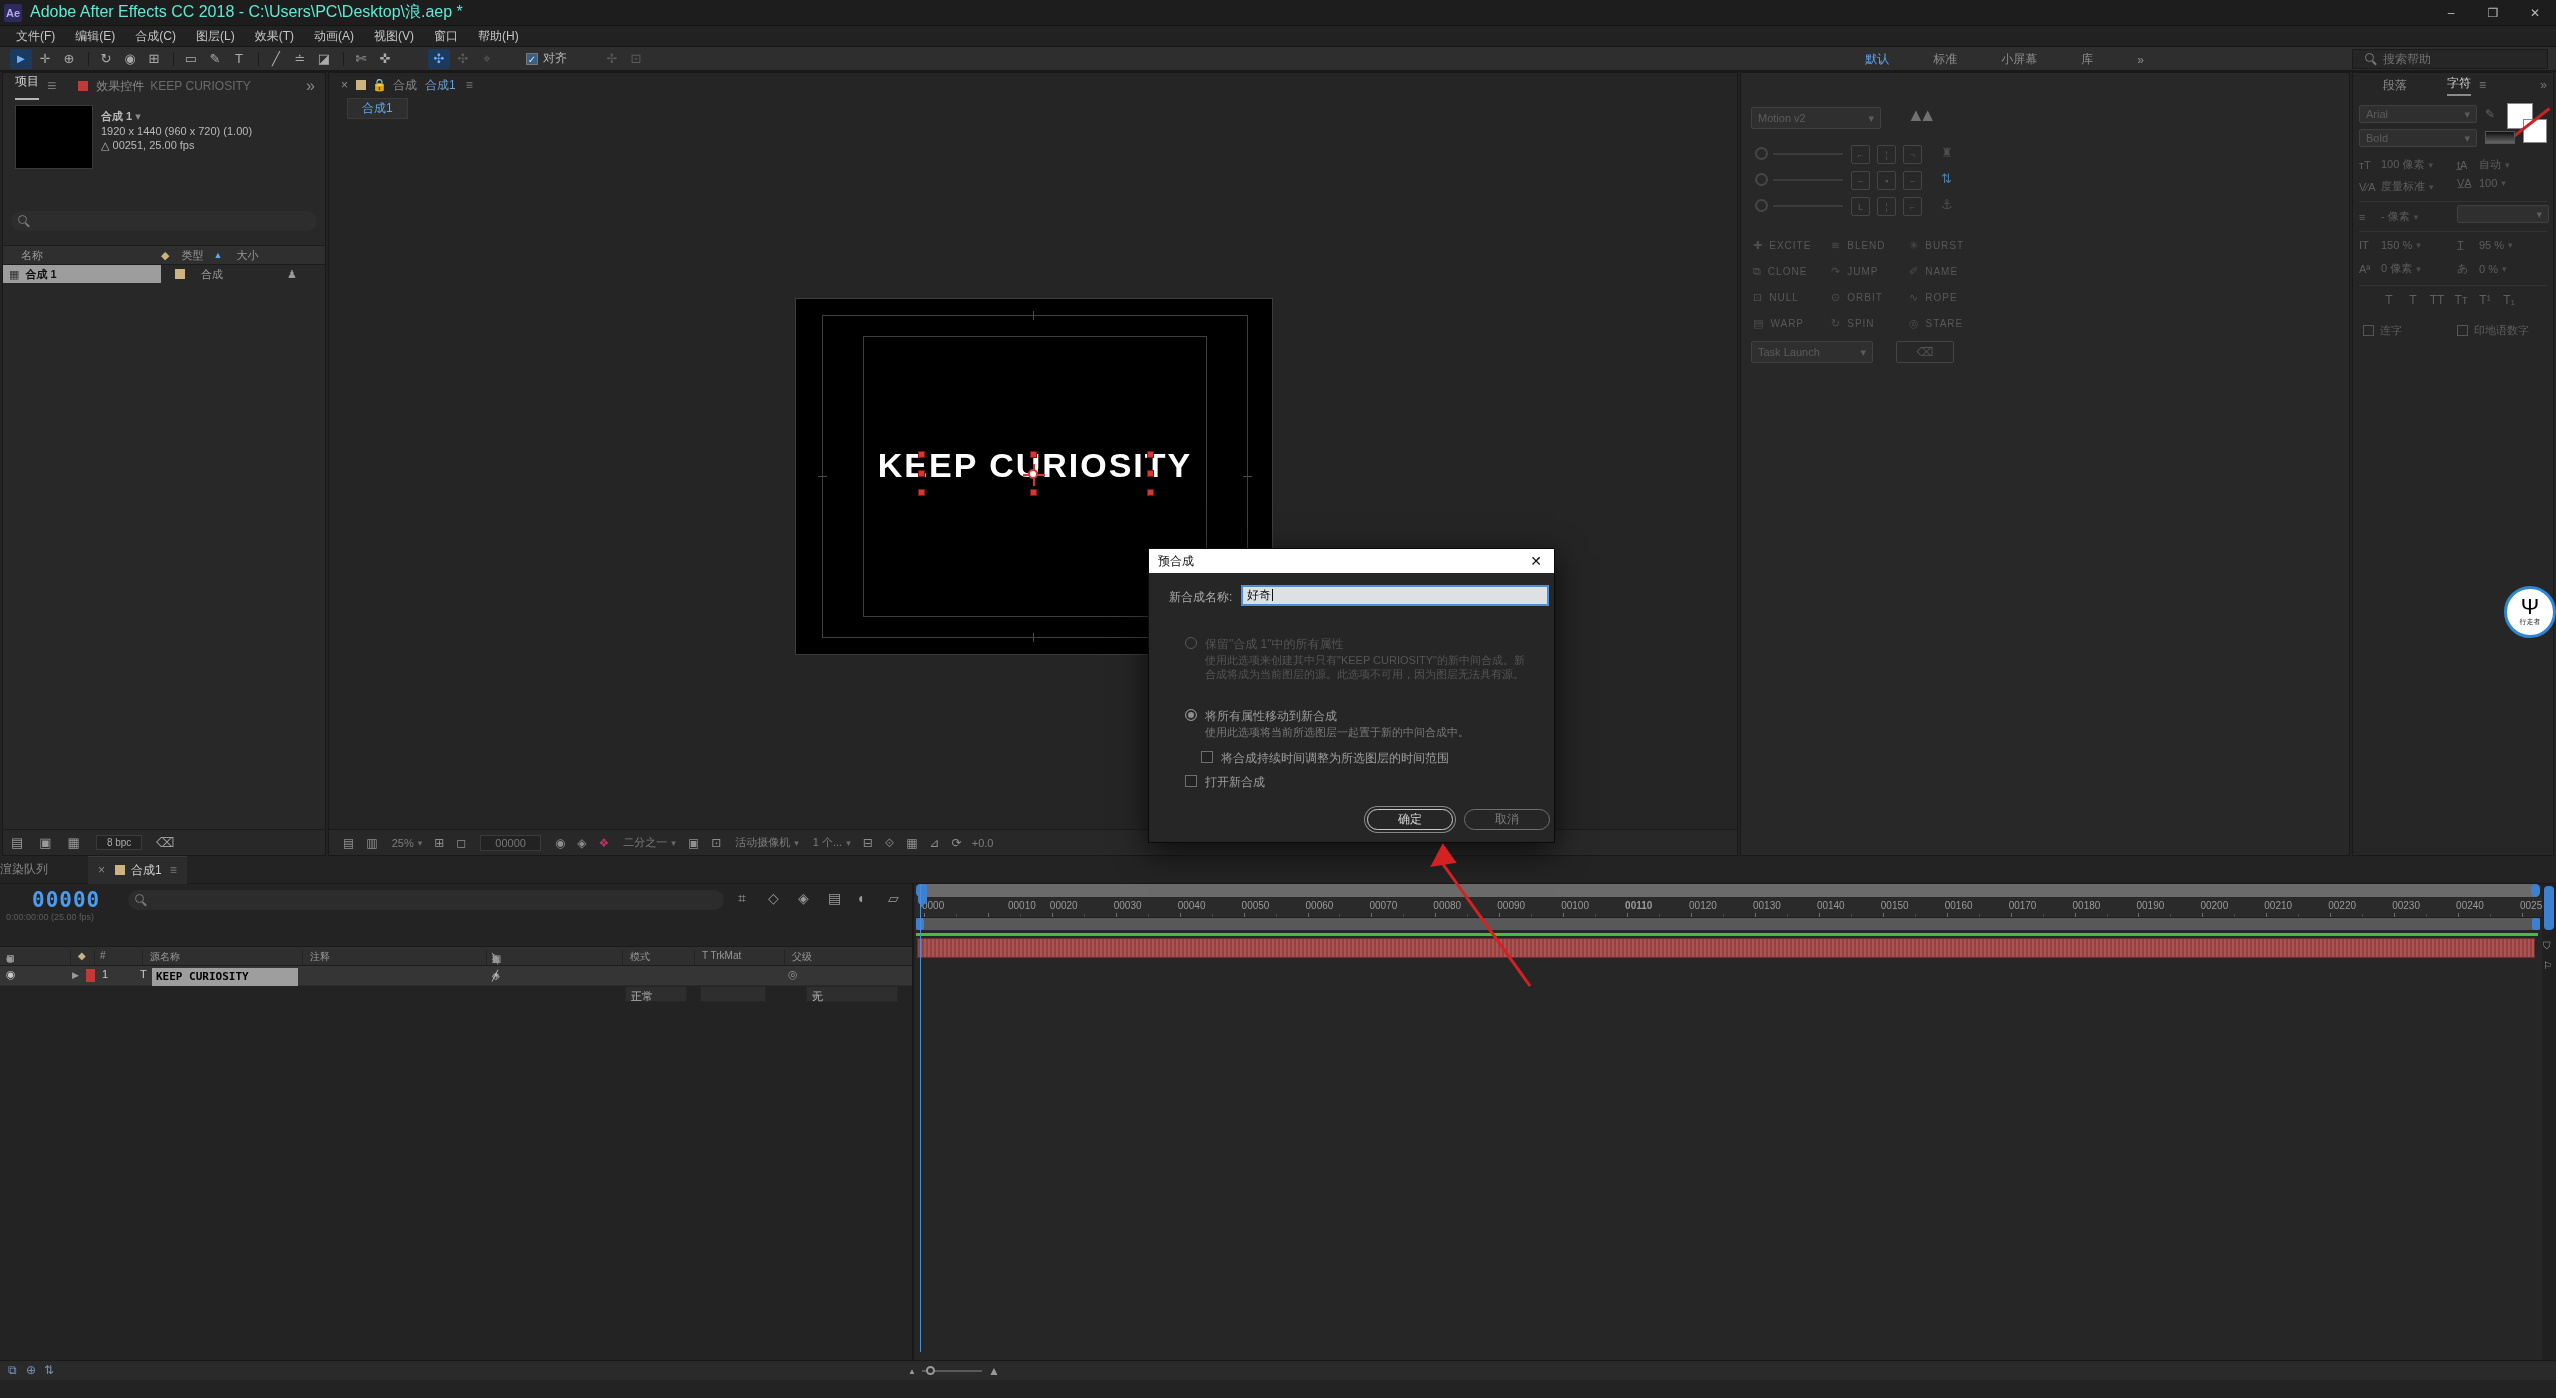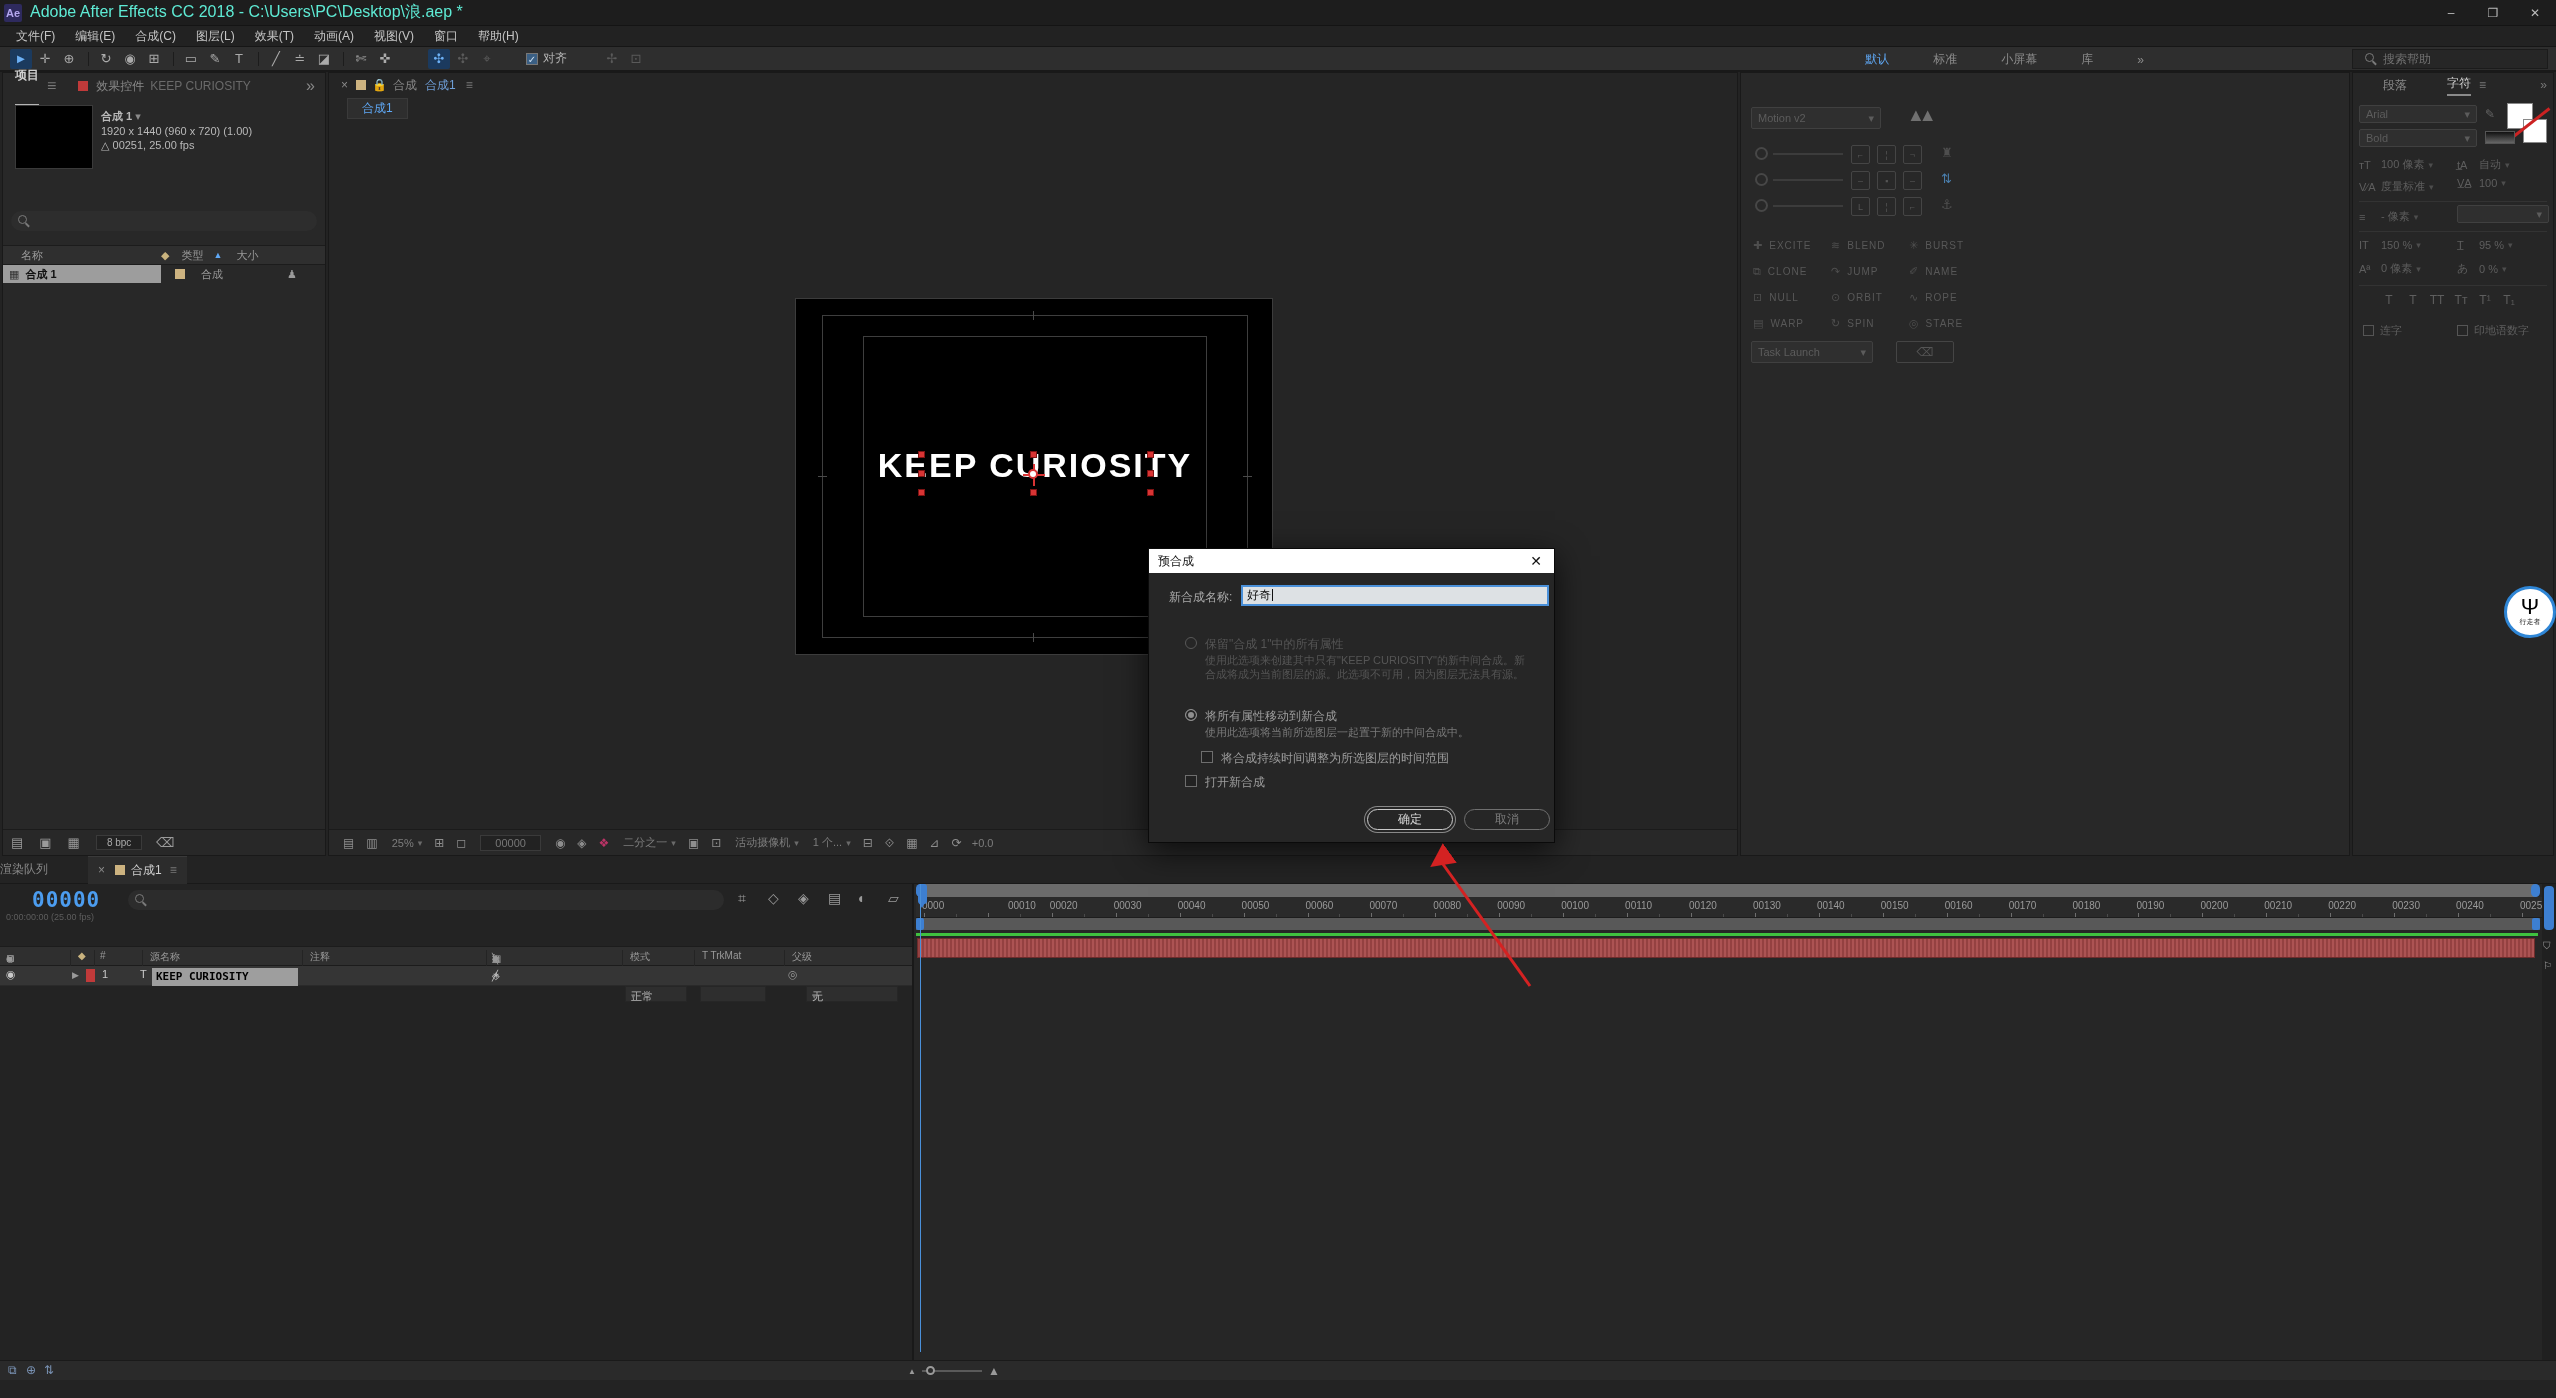--- a/index.html
+++ b/index.html
@@ -35,21 +35,21 @@
   #help-search{position:absolute;right:8px;top:49px;width:196px;height:20px;background:#262626;display:flex;align-items:center;padding:0 6px;border:1px solid #1b1b1b;}
   #help-search span{font-size:12px;color:#6f6f6f;margin-left:6px;}
   
   .panel{background:#282828;border:1px solid #191919;}
   .ptab{font-size:12px;color:#888;}
   .ptab.active{color:#d0d0d0;}
   .chip-dd{background:#2f2f2f;border:1px solid #404040;border-radius:2px;color:#5c5c5c;font-size:11px;display:flex;align-items:center;justify-content:space-between;padding:0 6px;}
   
   #project-panel{left:2px;top:72px;width:324px;height:784px;}
   #project-tabs{display:flex;align-items:center;height:26px;padding-left:12px;background:#282828;}
-  #project-tab-active{border-bottom:2px solid #b5b5b5;padding-bottom:20px;font-weight:bold;}
+  #project-tab-active{border-bottom:2px solid #b5b5b5;padding-bottom:8px;}
   #fx-red-square{width:10px;height:10px;background:#c03a3a;margin:0 8px 0 22px;}
   #project-thumb{left:12px;top:32px;width:78px;height:64px;background:#000;border:1px solid #3a3a3a;}
   .pinfo{left:98px;font-size:11px;color:#b9b9b9;}
   #project-search{left:8px;top:138px;width:306px;height:20px;background:#2d2d2d;border-radius:10px;display:flex;align-items:center;padding:0 7px;}
   #project-cols{left:0px;top:172px;width:322px;height:20px;background:#2f2f2f;border-top:1px solid #1c1c1c;border-bottom:1px solid #1c1c1c;display:flex;align-items:center;font-size:11px;color:#9a9a9a;}
   #project-row{left:0px;top:192px;width:322px;height:18px;display:flex;align-items:center;font-size:11px;}
   #project-row .namechip{background:#9d9d9d;color:#111;width:158px;height:18px;display:flex;align-items:center;font-weight:bold;}
   #project-footer{left:0px;top:756px;width:322px;height:26px;background:#282828;border-top:1px solid #1b1b1b;display:flex;align-items:center;padding-left:8px;}
   .pfooter-icon{font-size:13px;color:#9a9a9a;margin-right:16px;}
   #bpc-chip{font-size:10px;color:#aaa;background:#222;border:1px solid #3a3a3a;padding:1px 10px;margin-right:14px;}
@@ -635,21 +635,21 @@
           <span class="rtick" style="left: 487.4px; height: 3px; background: rgb(74, 74, 74);"></span>
           <span class="rlabel" style="left: 517.36px;">00080</span>
           <span class="rtick" style="left: 519.36px;"></span>
           <span class="rtick" style="left: 551.32px; height: 3px; background: rgb(74, 74, 74);"></span>
           <span class="rlabel" style="left: 581.28px;">00090</span>
           <span class="rtick" style="left: 583.28px;"></span>
           <span class="rtick" style="left: 615.24px; height: 3px; background: rgb(74, 74, 74);"></span>
           <span class="rlabel" style="left: 645.2px;">00100</span>
           <span class="rtick" style="left: 647.2px;"></span>
           <span class="rtick" style="left: 679.16px; height: 3px; background: rgb(74, 74, 74);"></span>
-          <span class="rlabel" style="left: 709.12px;">00110</span>
+          <span class="rlabel" style="left: 709.12px; font-weight: bold;">00110</span>
           <span class="rtick" style="left: 711.12px;"></span>
           <span class="rtick" style="left: 743.08px; height: 3px; background: rgb(74, 74, 74);"></span>
           <span class="rlabel" style="left: 773.04px;">00120</span>
           <span class="rtick" style="left: 775.04px;"></span>
           <span class="rtick" style="left: 807px; height: 3px; background: rgb(74, 74, 74);"></span>
           <span class="rlabel" style="left: 836.96px;">00130</span>
           <span class="rtick" style="left: 838.96px;"></span>
           <span class="rtick" style="left: 870.92px; height: 3px; background: rgb(74, 74, 74);"></span>
           <span class="rlabel" style="left: 900.88px;">00140</span>
           <span class="rtick" style="left: 902.88px;"></span>

